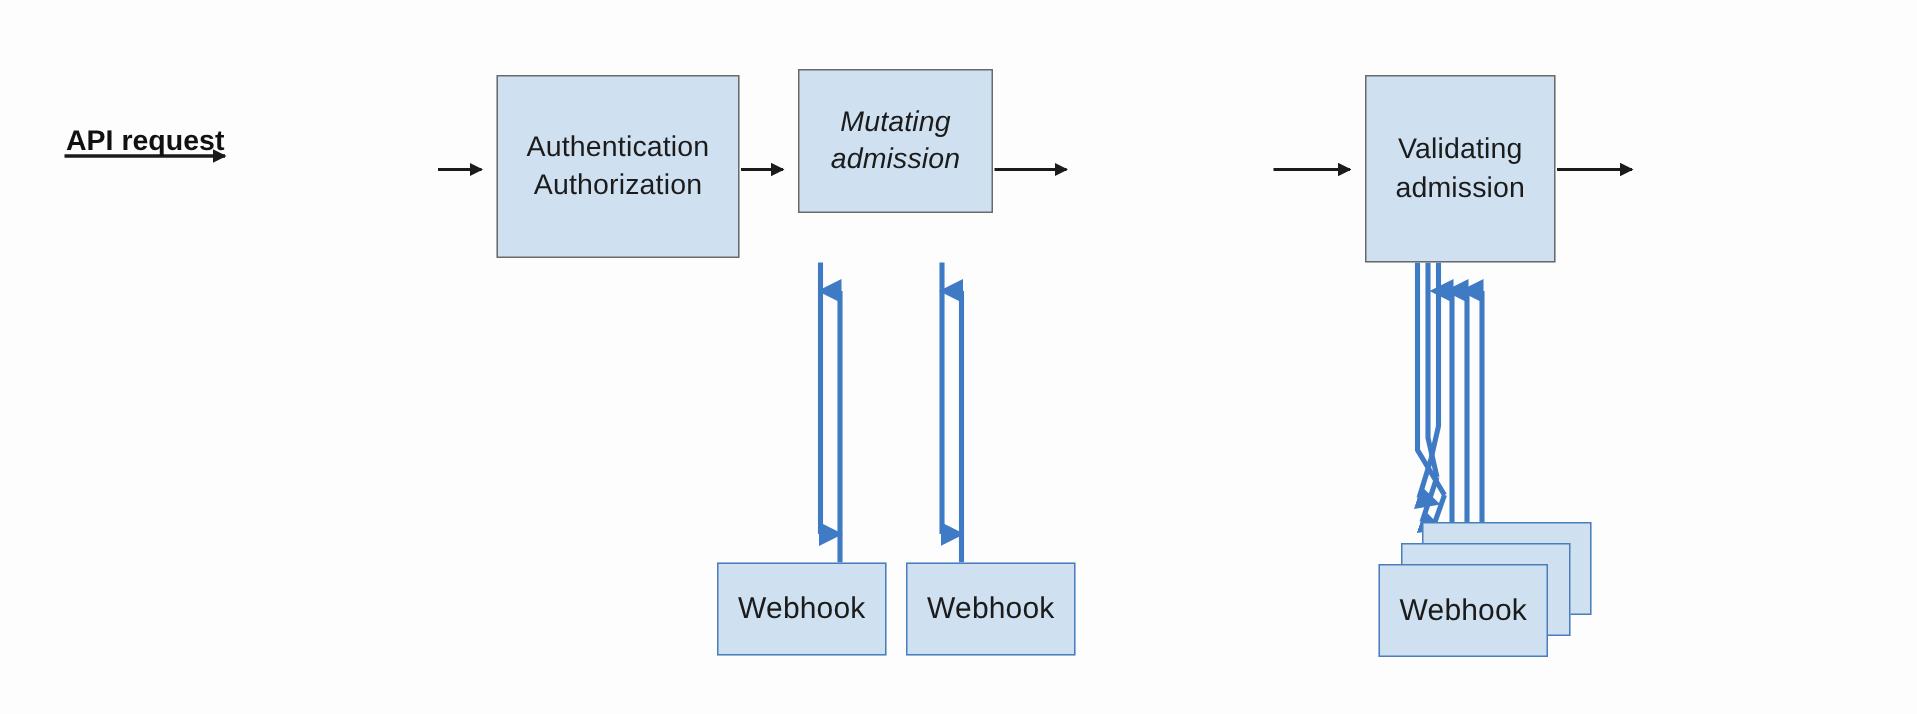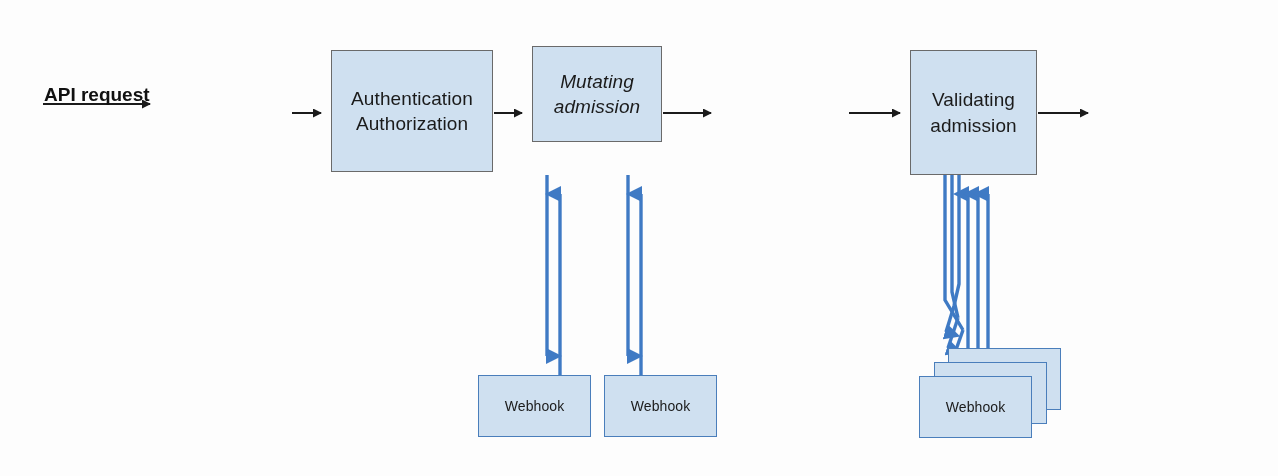--- a/index.html
+++ b/index.html
@@ -33,21 +33,21 @@
     color: #1b1b1b;
     font-size: 19px;
     line-height: 1.32;
     letter-spacing: 0.1px;
     white-space: pre-line;
     z-index: 5;
   }
   .node.webhook {
     border: 1.5px solid #4a7ebb;
     background: #cfe0f0;
-    font-size: 14px;
+    font-size: 20px;
     z-index: 6;
   }
   .node.webhook-ghost {
     z-index: 4;
     background: #cfe0f0;
   }
   .node.webhook-front {
     z-index: 9;
   }
   .api-label {

